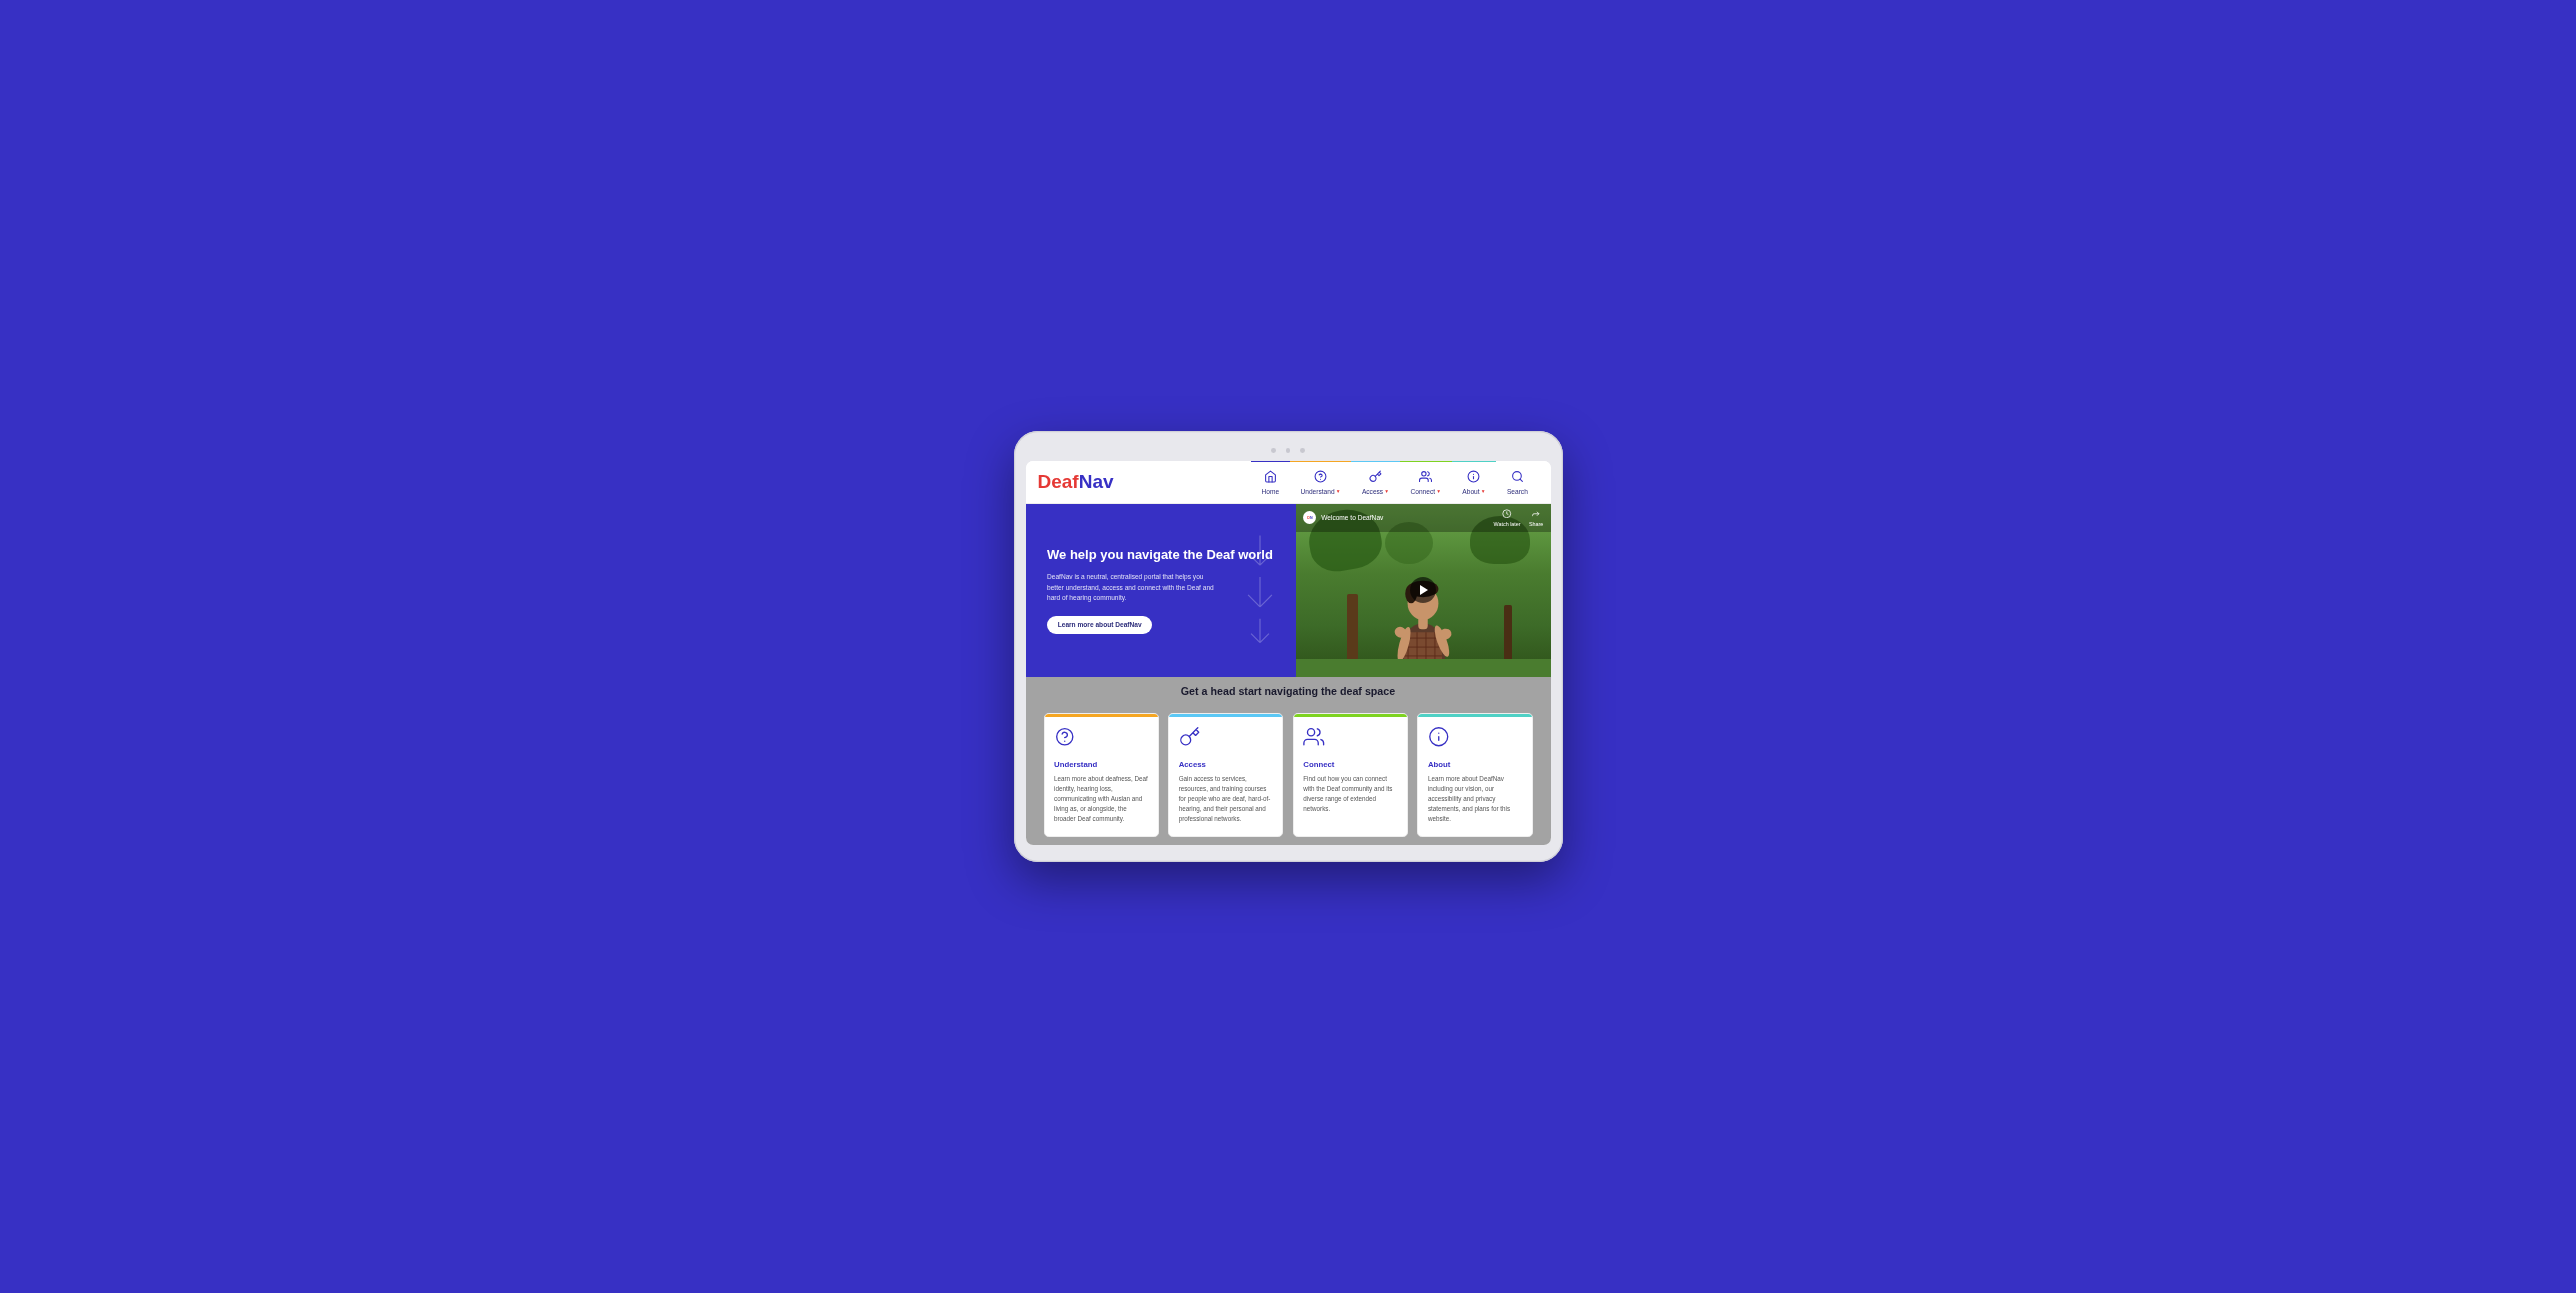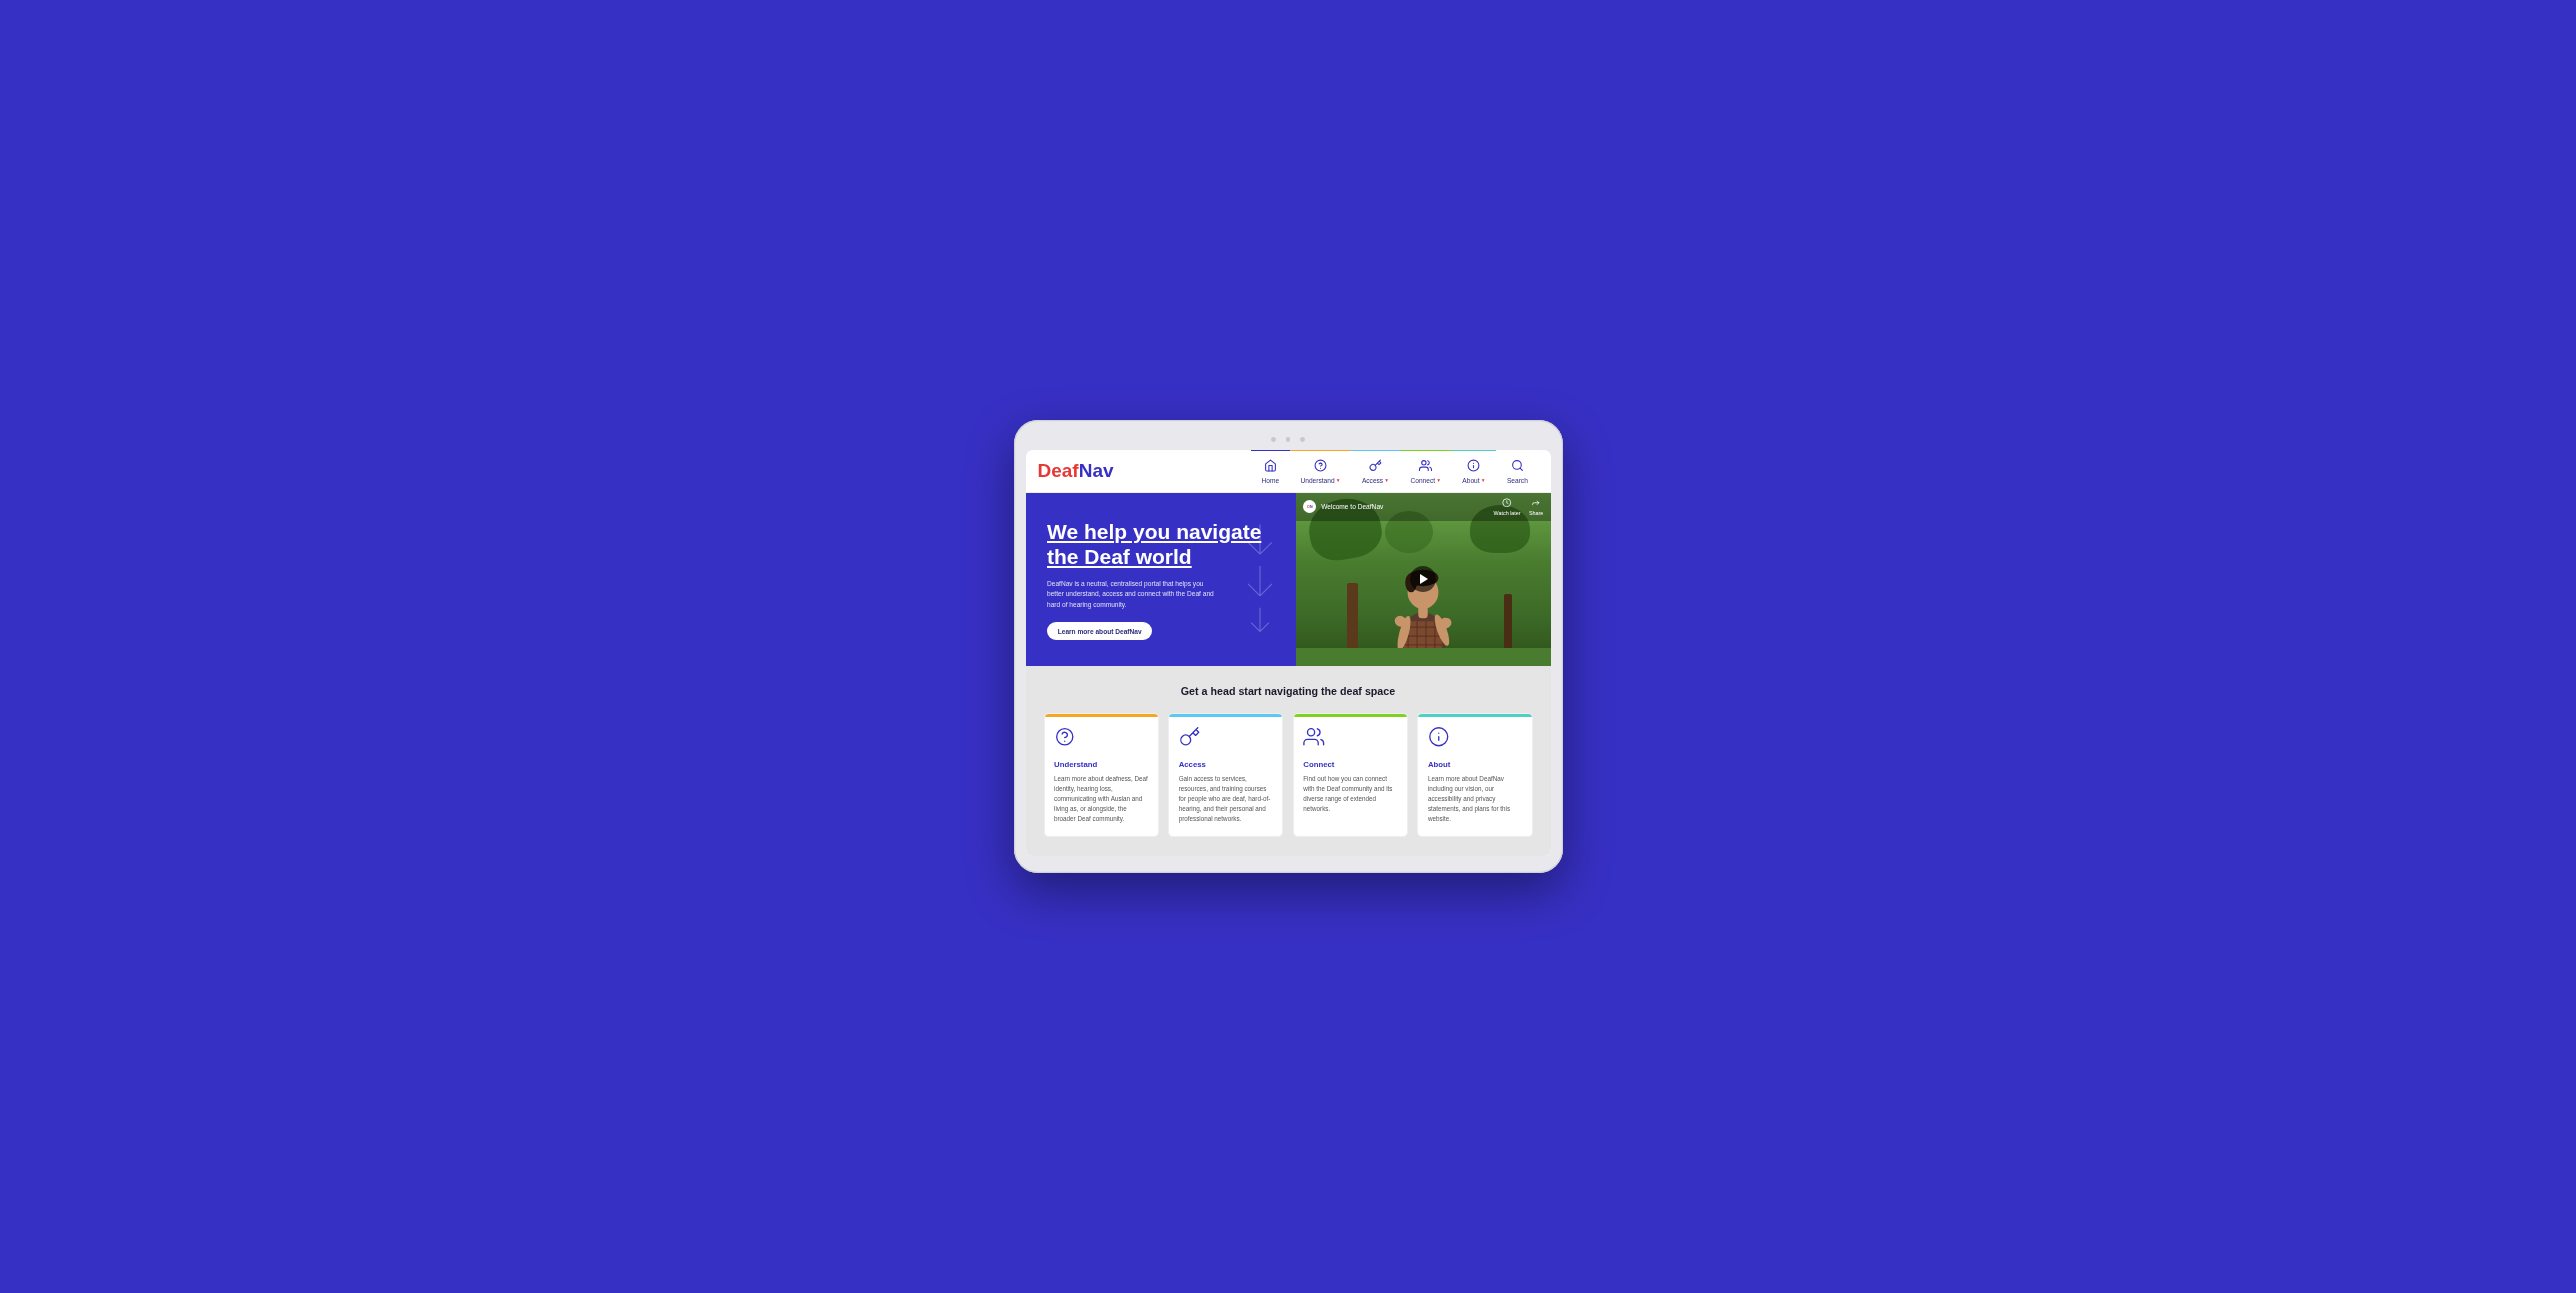--- a/index.html
+++ b/index.html
@@ -130,25 +130,24 @@
       padding: 21.5px 18px 21.5px 21.5px;
       display: flex;
       flex-direction: column;
       justify-content: center;
       z-index: 2;
       position: relative;
     }
 
     .hero-title {
       color: #fff;
-      font-size: 21px;
+      font-size: 13px;
       font-weight: 800;
       line-height: 1.2;
       margin-bottom: 9.5px;
-      text-decoration: underline;
     }
 
     .hero-desc {
       color: rgba(255,255,255,0.85);
       font-size: 6.6px;
       line-height: 1.6;
       margin-bottom: 12px;
       max-width: 167px;
     }
 
@@ -255,22 +254,22 @@
       background: none;
       border: none;
     }
 
     .video-action-icon {
       font-size: 9.5px;
     }
 
     
     .content-section {
-      padding: 19px 18px;
-      background: #e5e5e5;
+      padding: 8px 18px;
+      background: #a3a3a3;
     }
 
     .section-title {
       font-size: 10.7px;
       font-weight: 800;
       color: #1a1a2e;
       text-align: center;
       margin-bottom: 16.7px;
     }
 

